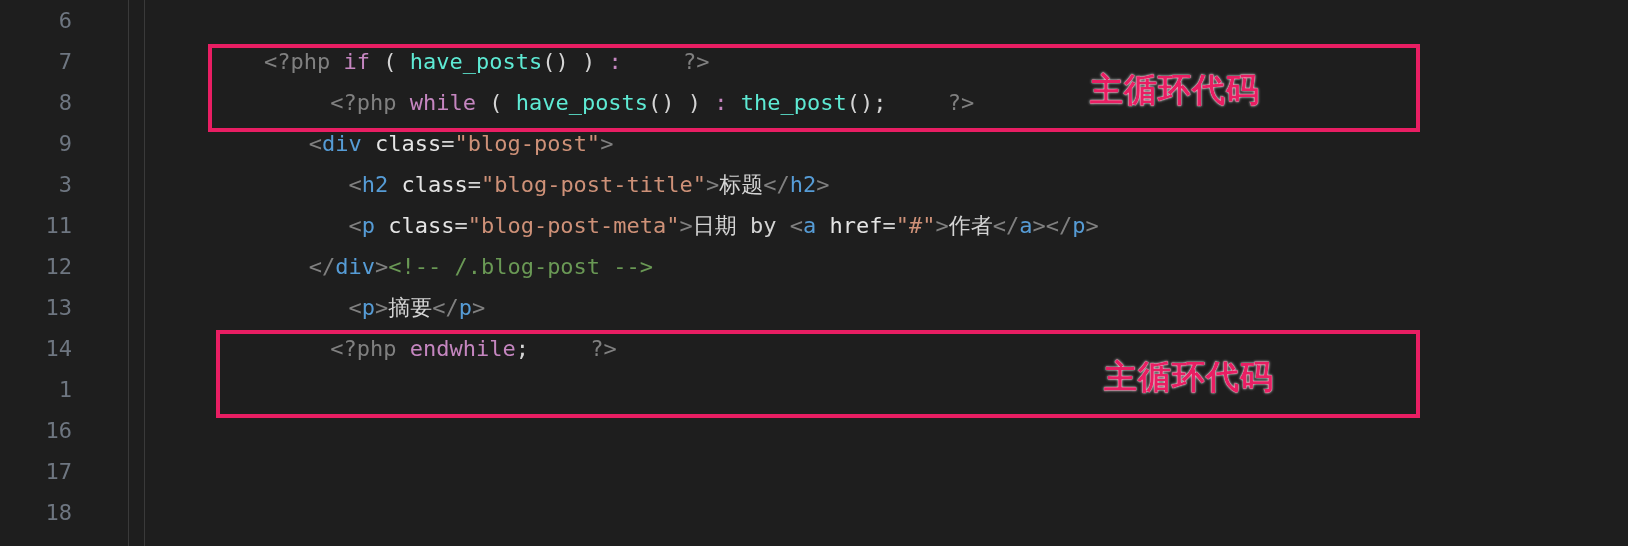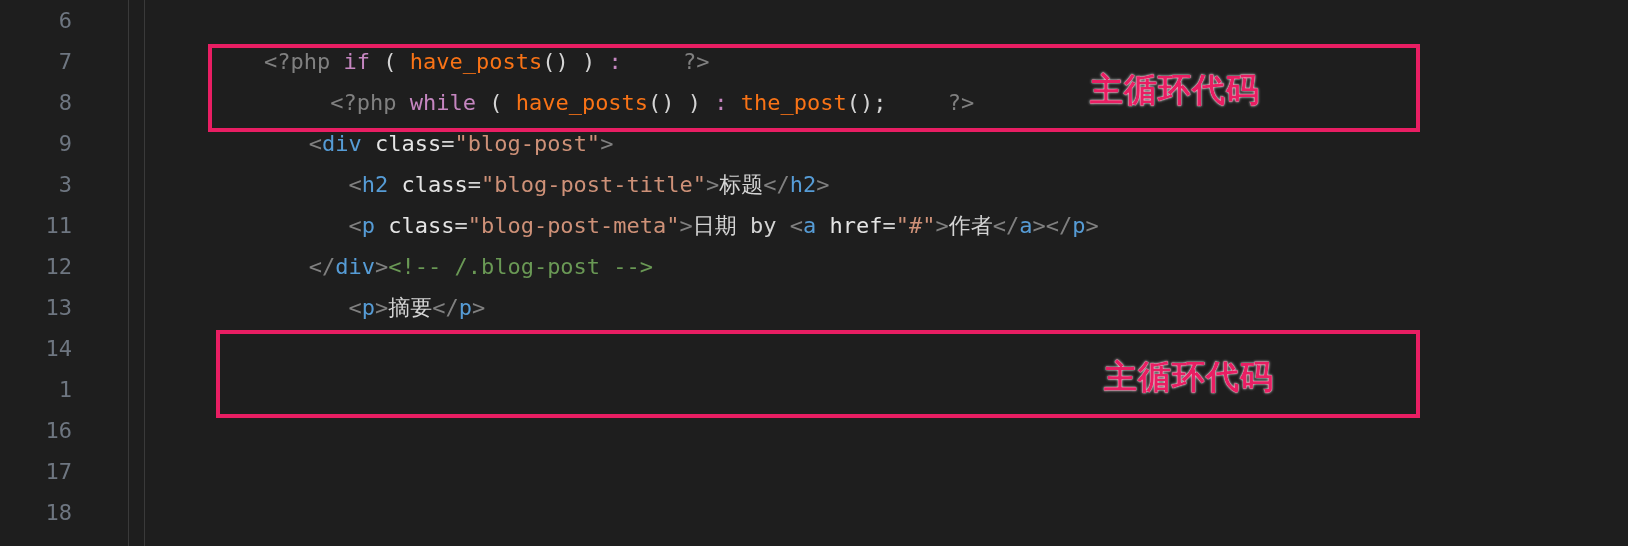--- a/index.html
+++ b/index.html
@@ -42,21 +42,21 @@
     position: absolute;
     top: 0;
     bottom: 0;
     width: 1px;
     background: #3a3a3a;
   }
   
   .tag-punc { color: #808080; }
   .php-punc { color: #808080; margin-left: 48px; }
   .keyword { color: #c586c0; }
-  .func { color: #f97316; }
+  .func { color: #5eead4; }
   .paren { color: #d4d4d4; }
   .attr-name { color: #e5e5e5; }
   .attr-eq { color: #d4d4d4; }
   .string { color: #ce9178; }
   .txt { color: #d4d4d4; }
   .tagname { color: #569cd6; }
   .comment { color: #6a9955; }
   .semi { color: #d4d4d4; }
 
   
@@ -108,20 +108,21 @@
     <div class="row">               <span class="tag-punc">&lt;</span><span class="tagname">div</span> <span class="attr-name">class</span><span class="attr-eq">=</span><span class="string">"blog-post"</span><span class="tag-punc">&gt;</span></div>
 
     <div class="row">                  <span class="tag-punc">&lt;</span><span class="tagname">h2</span> <span class="attr-name">class</span><span class="attr-eq">=</span><span class="string">"blog-post-title"</span><span class="tag-punc">&gt;</span><span class="txt">标题</span><span class="tag-punc">&lt;/</span><span class="tagname">h2</span><span class="tag-punc">&gt;</span></div>
 
     <div class="row">                  <span class="tag-punc">&lt;</span><span class="tagname">p</span> <span class="attr-name">class</span><span class="attr-eq">=</span><span class="string">"blog-post-meta"</span><span class="tag-punc">&gt;</span><span class="txt">日期 </span><span class="txt">by </span><span class="tag-punc">&lt;</span><span class="tagname">a</span> <span class="attr-name">href</span><span class="attr-eq">=</span><span class="string">"#"</span><span class="tag-punc">&gt;</span><span class="txt">作者</span><span class="tag-punc">&lt;/</span><span class="tagname">a</span><span class="tag-punc">&gt;</span><span class="tag-punc">&lt;/</span><span class="tagname">p</span><span class="tag-punc">&gt;</span></div>
 
     <div class="row">               <span class="tag-punc">&lt;/</span><span class="tagname">div</span><span class="tag-punc">&gt;</span><span class="comment">&lt;!-- /.blog-post --&gt;</span></div>
 
     <div class="row">                  <span class="tag-punc">&lt;</span><span class="tagname">p</span><span class="tag-punc">&gt;</span><span class="txt">摘要</span><span class="tag-punc">&lt;/</span><span class="tagname">p</span><span class="tag-punc">&gt;</span></div>
 
+    <div class="row">             <span class="php-punc">&lt;?php</span> <span class="keyword">endwhile</span><span class="semi">;</span> <span class="php-punc">?&gt;</span></div>
 
 
     <div class="row"></div>
     <div class="row"></div>
     <div class="row"></div>
   </div>
 </div>
 
 <div class="annot-box" style="left:208px; top:44px; width:1212px; height:88px;"></div>
 <div class="annot-label" style="left:1090px; top:69px;">主循环代码</div>

